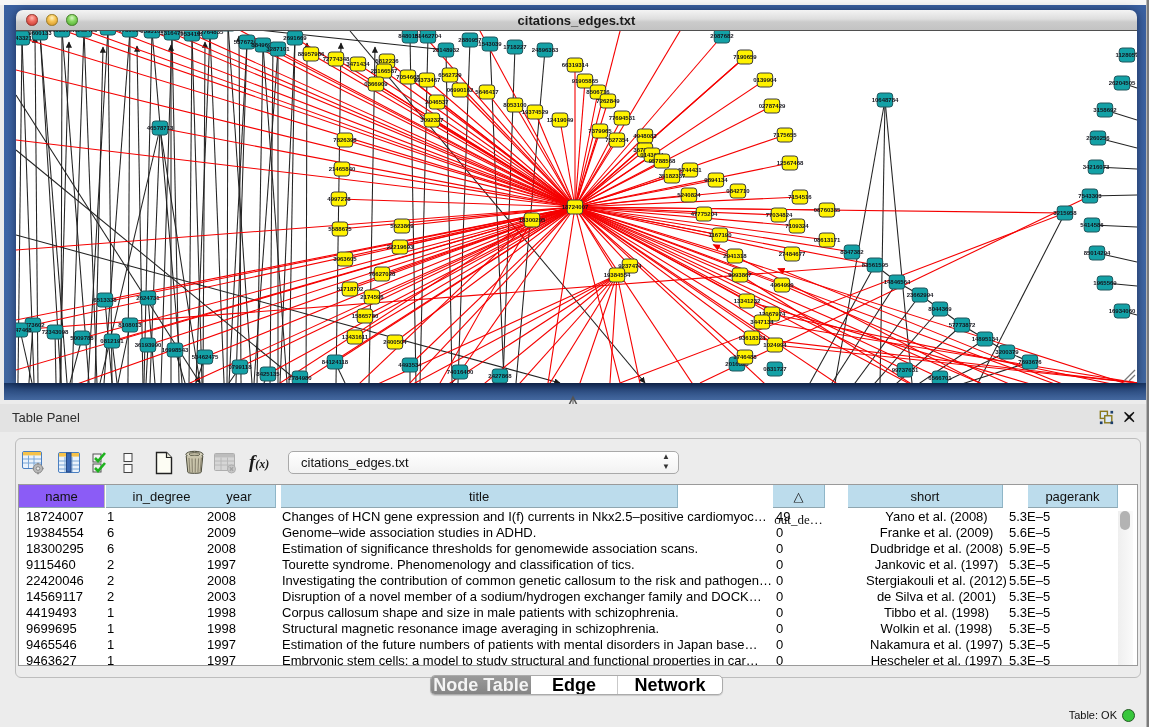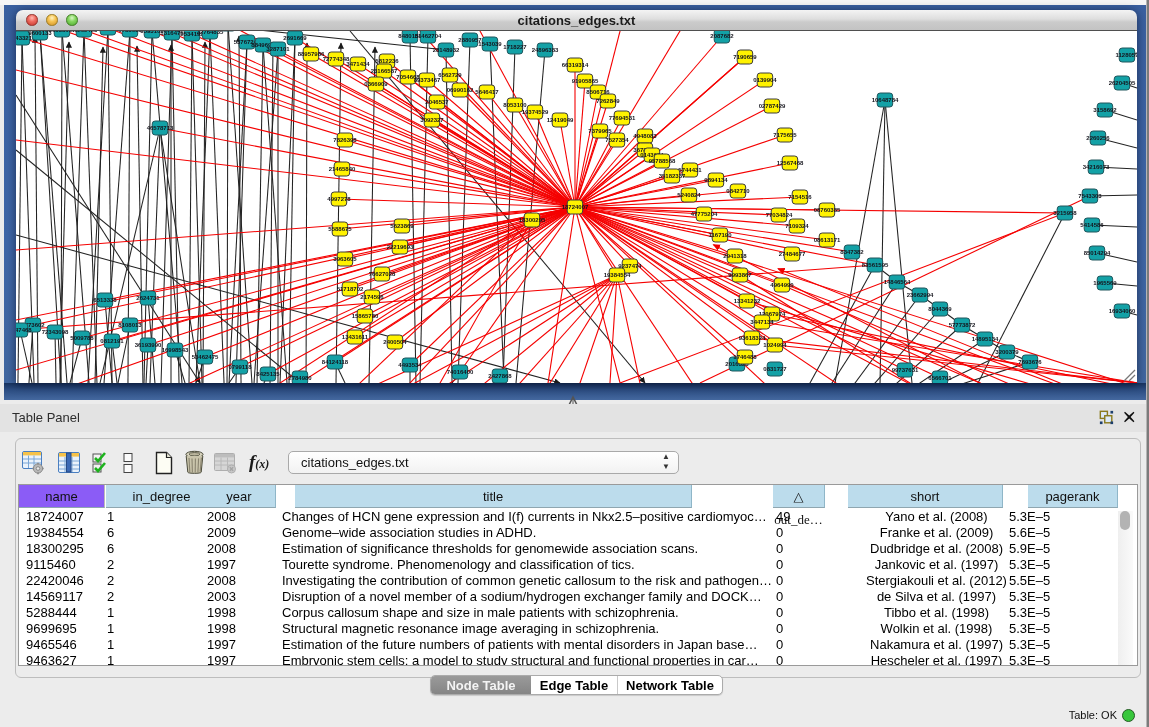--- a/index.html
+++ b/index.html
@@ -35,21 +35,21 @@
 .tr div { position:absolute; top:0; overflow:hidden; }
 .c0 { left:7px;  width:95px; }
 .c1 { left:88px; width:95px; }
 .c2 { left:188px; width:70px; }
 .c3 { left:263px; width:490px; }
 .c4 { left:757px; width:70px; }
 .c5 { left:830px; width:175px; text-align:center; }
 .c6 { left:990px; width:100px; }
 #vscroll { position:absolute; right:4px; top:26px; width:15px; height:154px; background:linear-gradient(90deg,#efefef,#fafafa); }
 #vthumb { position:absolute; left:2px; top:0px; width:10px; height:19px; background:#b3b3b3; border-radius:5px; }
-#tabs { position:absolute; left:430px; top:675px; height:20px; display:flex; font-size:13px; font-weight:bold;
+#tabs { position:absolute; left:430px; top:675px; height:20px; display:flex; font-size:18px; font-weight:bold;
   border:1px solid #ababab; border-radius:5px; overflow:hidden; background:#fff; box-shadow:0 1px 1px rgba(0,0,0,0.15);}
 #tabs div { line-height:19px; text-align:center; }
 #tabs .sel { background:linear-gradient(180deg,#9a9a9a,#858585); color:#f4f4f4; }
 #tabs .sep { padding:0; width:1px; background:#c9c9c9; }
 #status { position:absolute; right:32px; top:709px; font-size:11px; color:#111; }
 #memdot { position:absolute; right:14px; top:709px; width:13px; height:13px; border-radius:50%; background:#38c73c; border:1.5px solid #255c25; }
 #rightstrip { position:absolute; right:0; top:0; width:3px; height:727px; background:#7b7b7b; border-left:1px solid #b5b5b5; }
 </style></head><body>
 <div id="desktop"></div>
 <div style="position:absolute;left:0;top:0;width:1149px;height:5px;background:#f6f6f6"></div>
@@ -688,21 +688,21 @@
 <path d="M16.8 17.3 l3.4 3.4 M20.2 17.3 l-3.4 3.4" stroke="#8d8d8d" stroke-width="1.4"></path>
       </svg></div>
 <div class="ti" style="left:233px;top:12px"><span style="font-family:'Liberation Serif',serif;font-style:italic;font-weight:bold;font-size:19px;color:#1a1a1a;">f</span><span style="font-family:'Liberation Serif',serif;font-style:italic;font-weight:bold;font-size:12px;color:#1a1a1a;">(x)</span></div>
 
 <div id="dropdown">citations_edges.txt<span class="arr">▲<br>▼</span></div>
 <div id="tablewrap">
  <div id="thead">
   <div class="hc" style="left:0px;width:86px;background:#8b5cf6;border-right:1px solid #bbb;">name</div>
   <div class="hc" style="left:87px;width:112px;text-align:center;">in_degree</div>
   <div class="hc" style="left:184px;width:73px;">year</div>
-  <div class="hc" style="left:276px;width:397px;">title</div>
+  <div class="hc" style="left:262px;width:397px;">title</div>
   <div class="hc" style="left:754px;width:52px;font-family:Liberation Serif, serif;">△ out_de…</div>
   <div class="hc" style="left:829px;width:155px;">short</div>
   <div class="hc" style="left:985px;width:90px;margin-left:24px;">pagerank</div>
  </div>
  <div id="tbody">
 <div class="tr">
           <div class="c0">18724007</div>
           <div class="c1">1</div>
           <div class="c2">2008</div>
           <div class="c3">Changes of HCN gene expression and I(f) currents in Nkx2.5–positive cardiomyoc…</div>
@@ -745,25 +745,25 @@
           <div class="c4">0</div>
           <div class="c5">Stergiakouli et al. (2012)</div>
           <div class="c6">5.5E–5</div>
         </div>
 <div class="tr">
           <div class="c0">14569117</div>
           <div class="c1">2</div>
           <div class="c2">2003</div>
           <div class="c3">Disruption of a novel member of a sodium/hydrogen exchanger family and DOCK…</div>
           <div class="c4">0</div>
-          <div class="c5">de Silva et al. (1997)</div>
+          <div class="c5">de Silva et al. (2001)</div>
           <div class="c6">5.3E–5</div>
         </div>
 <div class="tr">
-          <div class="c0">5288444</div>
+          <div class="c0">4419493</div>
           <div class="c1">1</div>
           <div class="c2">1998</div>
           <div class="c3">Corpus callosum shape and size in male patients with schizophrenia.</div>
           <div class="c4">0</div>
           <div class="c5">Tibbo et al. (1998)</div>
           <div class="c6">5.3E–5</div>
         </div>
 <div class="tr">
           <div class="c0">9699695</div>
           <div class="c1">1</div>

